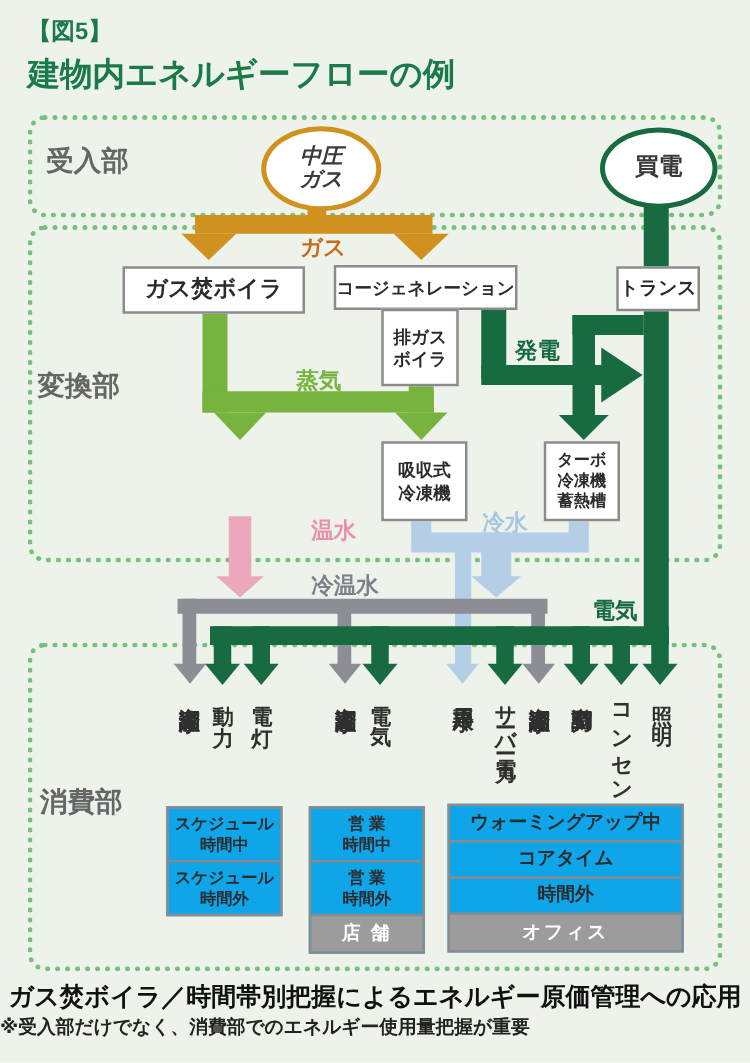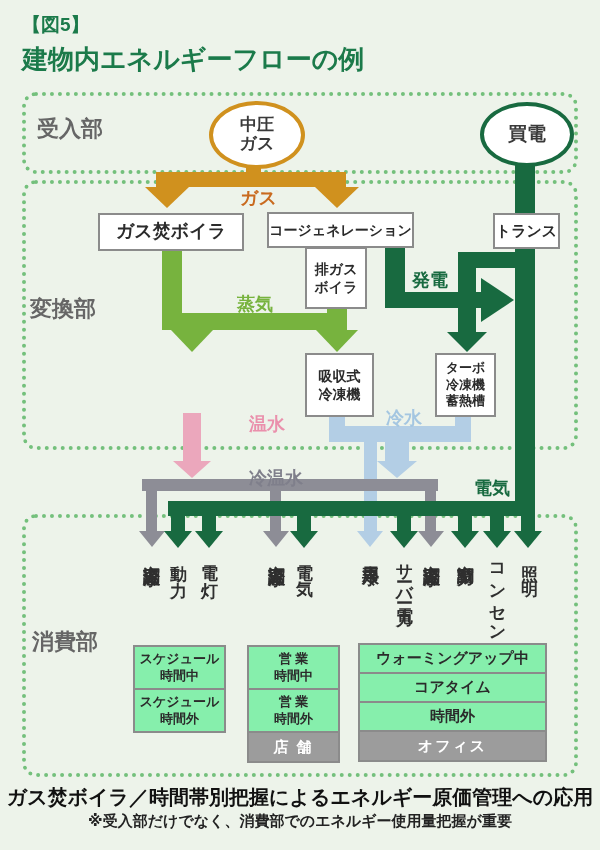--- a/index.html
+++ b/index.html
@@ -24,41 +24,41 @@
   .tri{position:absolute;width:0;height:0;border-left:0 solid transparent;border-right:0 solid transparent;border-top:0 solid transparent;z-index:1;}
   .tri.t-orange{border-top-color:var(--gas_orange);}
   .tri.t-lgreen{border-top-color:var(--steam_green);}
   .tri.t-dgreen{border-top-color:var(--power_green);}
   .tri.t-pink{border-top-color:var(--hot_water_pink);}
   .tri.t-blue{border-top-color:var(--cold_water_blue);}
   .tri.t-gray{border-top-color:var(--cold_hot_water_gray);}
   .tri-r{position:absolute;width:0;height:0;border-top:22px solid transparent;border-bottom:22px solid transparent;border-left:33px solid var(--power_green);z-index:1;}
   
   .oval{position:absolute;background:#fff;border-radius:50%;display:flex;align-items:center;justify-content:center;text-align:center;font-weight:bold;color:#3a3a3a;z-index:6;white-space:pre-line;line-height:1.1;}
-  .oval.gas{border:4px solid var(--gas_orange);font-size:17px;}
+  .oval.gas{border:4px solid var(--gas_orange);font-size:17px;font-style:italic;}
   .oval.power{border:4px solid var(--power_green);font-size:19px;}
   
   .ebox{position:absolute;background:#fff;border:2px solid var(--box_border_gray);display:flex;align-items:center;justify-content:center;text-align:center;font-weight:bold;color:var(--text_dark);z-index:5;white-space:pre-line;line-height:1.3;}
   
   .flabel{position:absolute;font-size:18px;font-weight:bold;z-index:4;}
   
   .vlabel{position:absolute;top:552px;width:24px;writing-mode:vertical-rl;text-orientation:upright;font-size:17px;font-weight:bold;color:#2f2f2f;letter-spacing:1px;z-index:4;}
   .vlabel.short{letter-spacing:16px;}
   
-  .ztable{position:absolute;border:2px solid var(--box_border_gray);background:#86efac;z-index:5;display:flex;flex-direction:column;}
+  .ztable{position:absolute;border:2px solid var(--box_border_gray);background:#0ea5e9;z-index:5;display:flex;flex-direction:column;}
   .zrow{display:flex;align-items:center;justify-content:center;text-align:center;font-weight:bold;color:var(--text_dark);border-bottom:2px solid var(--box_border_gray);white-space:pre-line;line-height:1.25;}
   .zrow:last-child{border-bottom:none;}
   .zfoot{background:var(--area_footer_gray);color:#fff;}
   .ztable.small .zrow{font-size:13px;height:41px;}
   .ztable.small .zfoot{height:28px;font-size:15px;letter-spacing:2px;}
   .ztable.wide .zrow{font-size:15px;height:27px;}
   .ztable.wide .zfoot{height:28px;letter-spacing:2px;}
   
   .headline{position:absolute;left:0;right:0;top:784px;text-align:center;font-size:20px;font-weight:bold;color:#111;}
-  .note{position:absolute;left:0;right:0;top:812px;text-align:center;font-size:15px;font-weight:bold;color:#222;}
+  .note{position:absolute;left:0;right:0;top:812px;font-size:15px;font-weight:bold;color:#222;}
 </style>
 </head>
 <body>
 
 <div class="canvas">
 
   <div class="fig-label">【図5】</div>
   <div class="title">建物内エネルギーフローの例</div>
 
   <div class="zone" style="left:22px;top:92px;width:548px;height:74px;"></div>
@@ -135,21 +135,21 @@
 冷凍機</div>
   <div class="ebox" style="left:435px;top:353px;width:57px;height:60px;font-size:13px;text-align:center;">ターボ
 冷凍機
 蓄熱槽</div>
 
   <div class="flabel" style="left:240px;top:186px;color:var(--gas_label_orange);">ガス</div>
   <div class="flabel" style="left:237px;top:292px;color:var(--steam_green);">蒸気</div>
   <div class="flabel" style="left:412px;top:268px;color:var(--power_green);">発電</div>
   <div class="flabel" style="left:204px;top:412px;color:var(--hot_water_label);margin-left:45px;">温水</div>
   <div class="flabel" style="left:386px;top:406px;color:var(--cold_water_label);">冷水</div>
-  <div class="flabel" style="left:249px;top:466px;color:var(--cold_hot_water_label);">冷温水</div>
+  <div class="flabel" style="left:249px;top:456px;color:var(--cold_hot_water_label);">冷温水</div>
   <div class="flabel" style="left:474px;top:476px;color:var(--power_green);">電気</div>
 
   <div class="vlabel" style="left:139px;">空調冷温水</div>
   <div class="vlabel short" style="left:166px;">動力</div>
   <div class="vlabel short" style="left:197px;">電灯</div>
   <div class="vlabel" style="left:264px;">空調冷温水</div>
   <div class="vlabel short" style="left:292px;">電気</div>
   <div class="vlabel" style="left:358px;">専用冷水</div>
   <div class="vlabel" style="left:392px;">サーバー電力</div>
   <div class="vlabel" style="left:419px;">空調冷温水</div>

